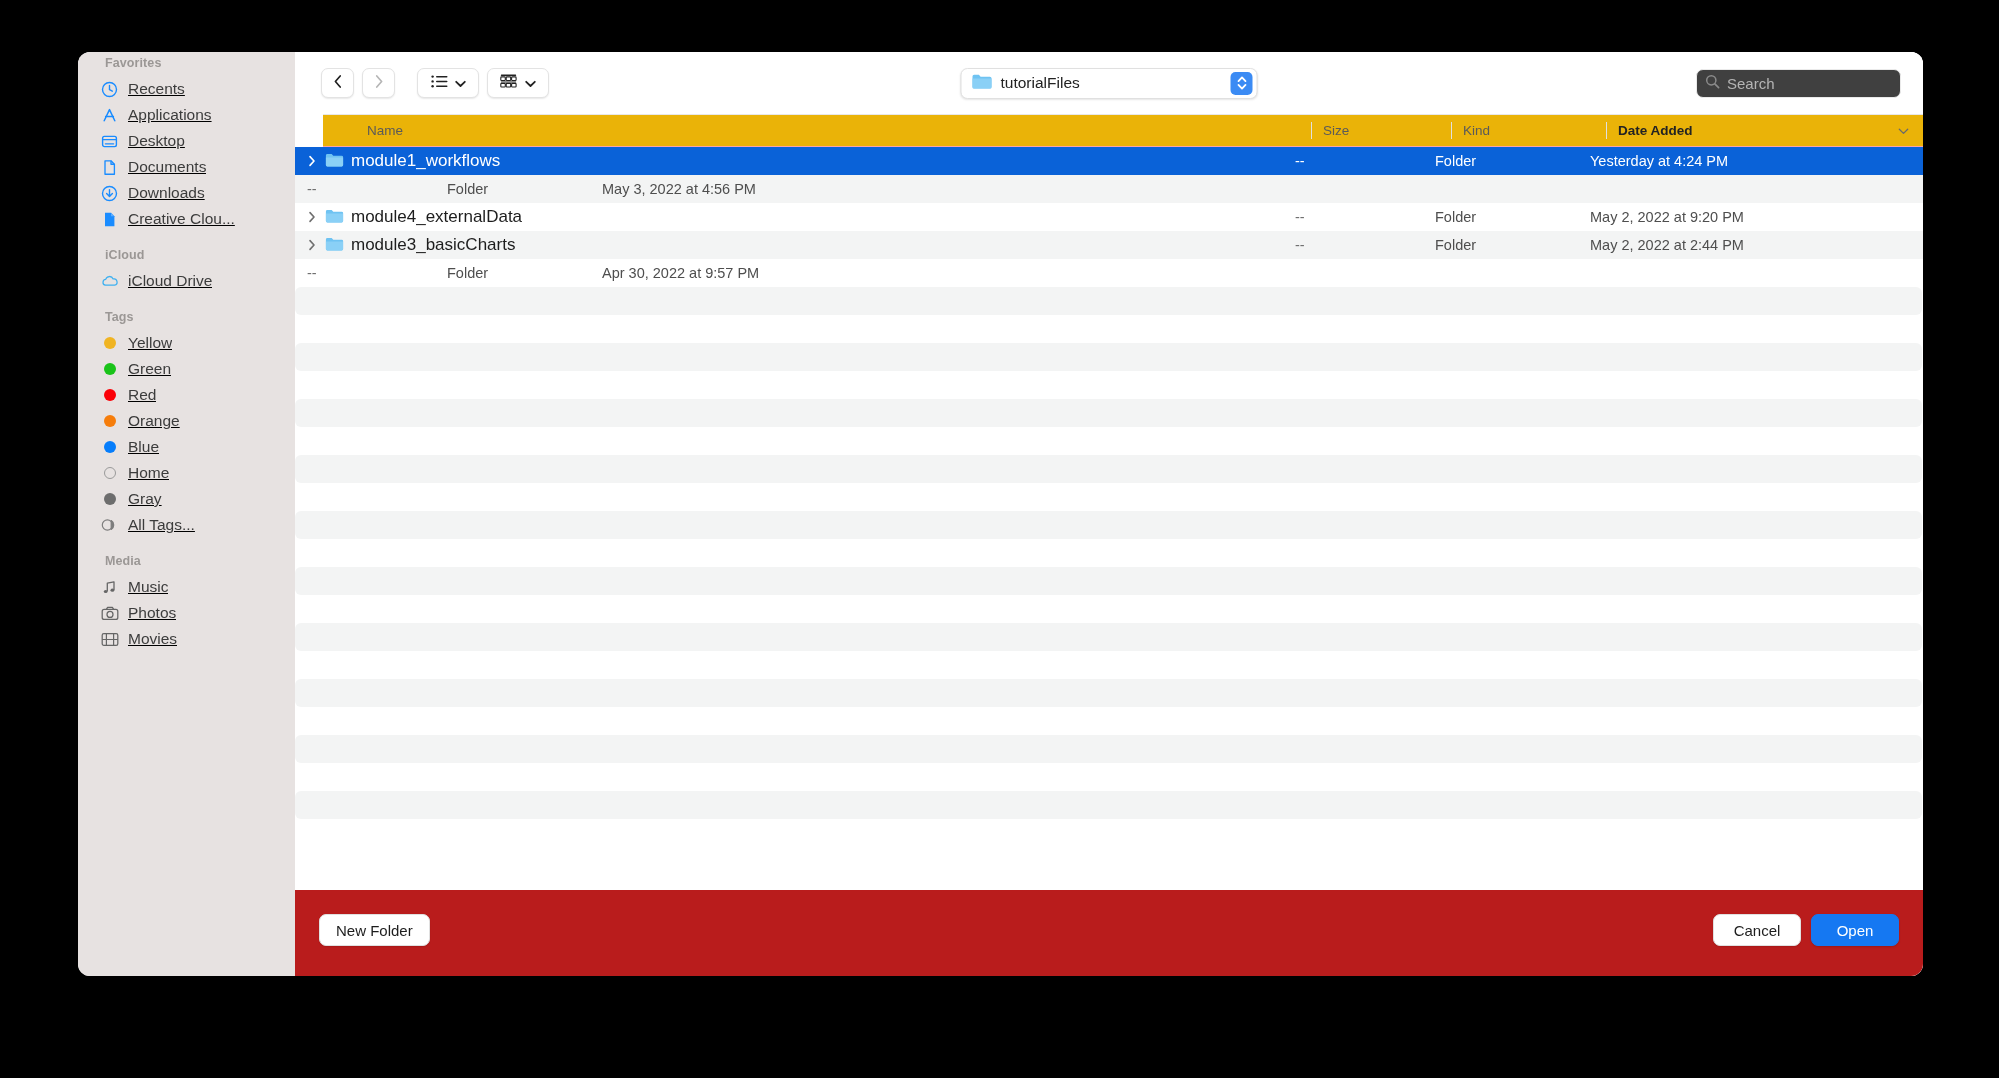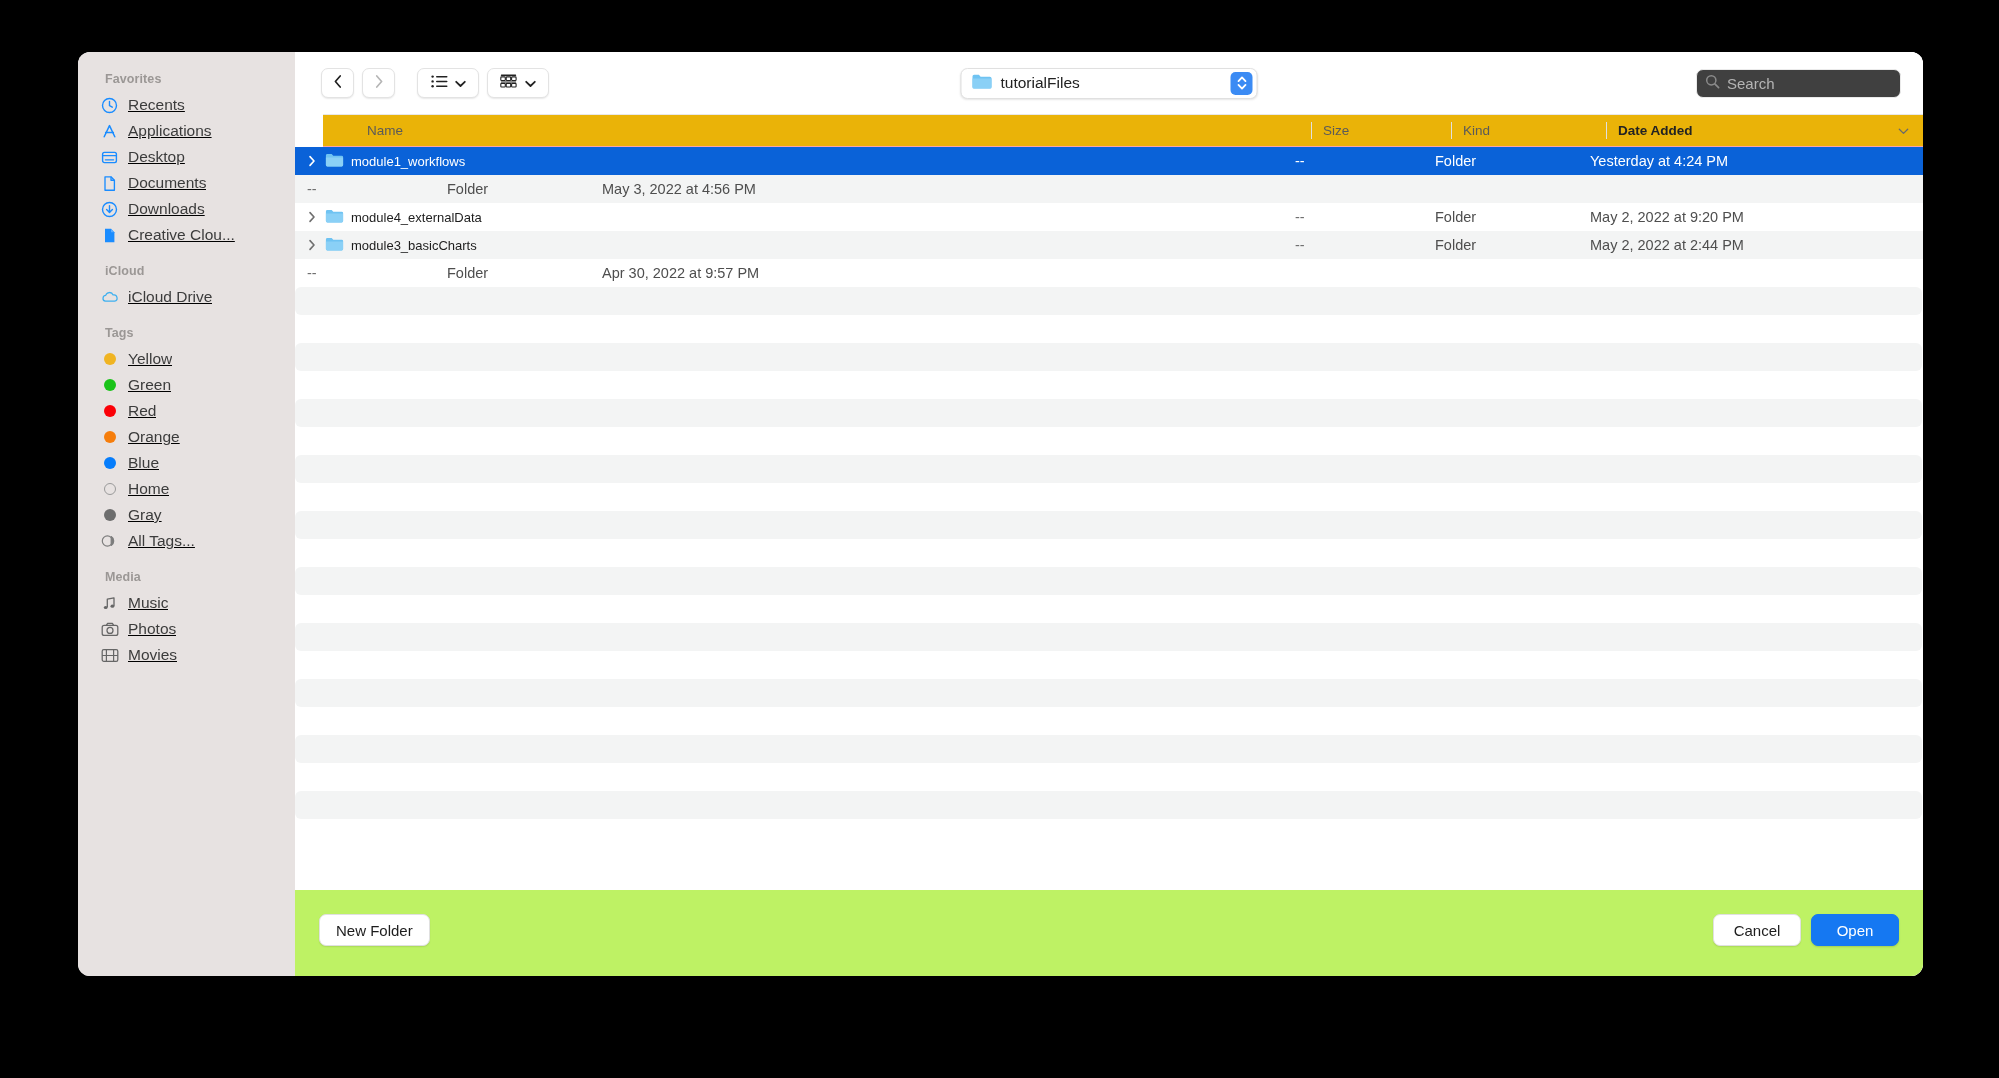--- a/index.html
+++ b/index.html
@@ -20,21 +20,21 @@
     overflow: hidden;
     display: flex;
     box-shadow: 0 10px 40px rgba(0,0,0,0.5);
   }
 
   
   #sidebar {
     width: 217px;
     flex: 0 0 217px;
     background: #e7e2e1;
-    padding-top: 20px;
+    padding-top: 4px;
     overflow: hidden;
     position: relative;
   }
   .side-section-title {
     font-size: 12.5px;
     font-weight: bold;
     color: #9b9795;
     padding: 0 0 6px 27px;
     letter-spacing: 0.1px;
   }
@@ -208,38 +208,38 @@
   .row.selected .chev path { stroke: #ffffff; }
 
   .cell { display: flex; align-items: center; white-space: nowrap; overflow: hidden; }
   .cell.name { flex: 0 0 988px; padding-left: 10px; gap: 7px; }
   .cell.size { flex: 0 0 140px; color: #707070; padding-left: 12px; }
   .cell.kind { flex: 0 0 155px; color: #4e4e4e; padding-left: 12px; }
   .cell.date { flex: 1; color: #4e4e4e; padding-left: 12px; }
 
   .chev { width: 13px; flex: 0 0 13px; display: flex; align-items: center; justify-content: center; }
   .folder-ico { width: 19px; height: 19px; flex: 0 0 19px; }
-  .fname { font-size: 13px; }
+  .fname { font-size: 17px; }
 
   
   .blank-wrap { height: 56px; display: flex; align-items: flex-start; }
   .blank-bar {
     margin-left: 0px;
     margin-right: 1px;
     height: 28px;
     width: 100%;
     background: #f3f4f4;
     border-radius: 6px;
   }
 
   
   #footer {
     height: 86px;
     flex: 0 0 86px;
-    background: #bef264;
+    background: #b91c1c;
     display: flex;
     align-items: center;
     padding: 0 24px 6px 24px;
     position: relative;
   }
   .btn {
     border-radius: 7px;
     height: 32px;
     font-size: 15px;
     display: flex;

